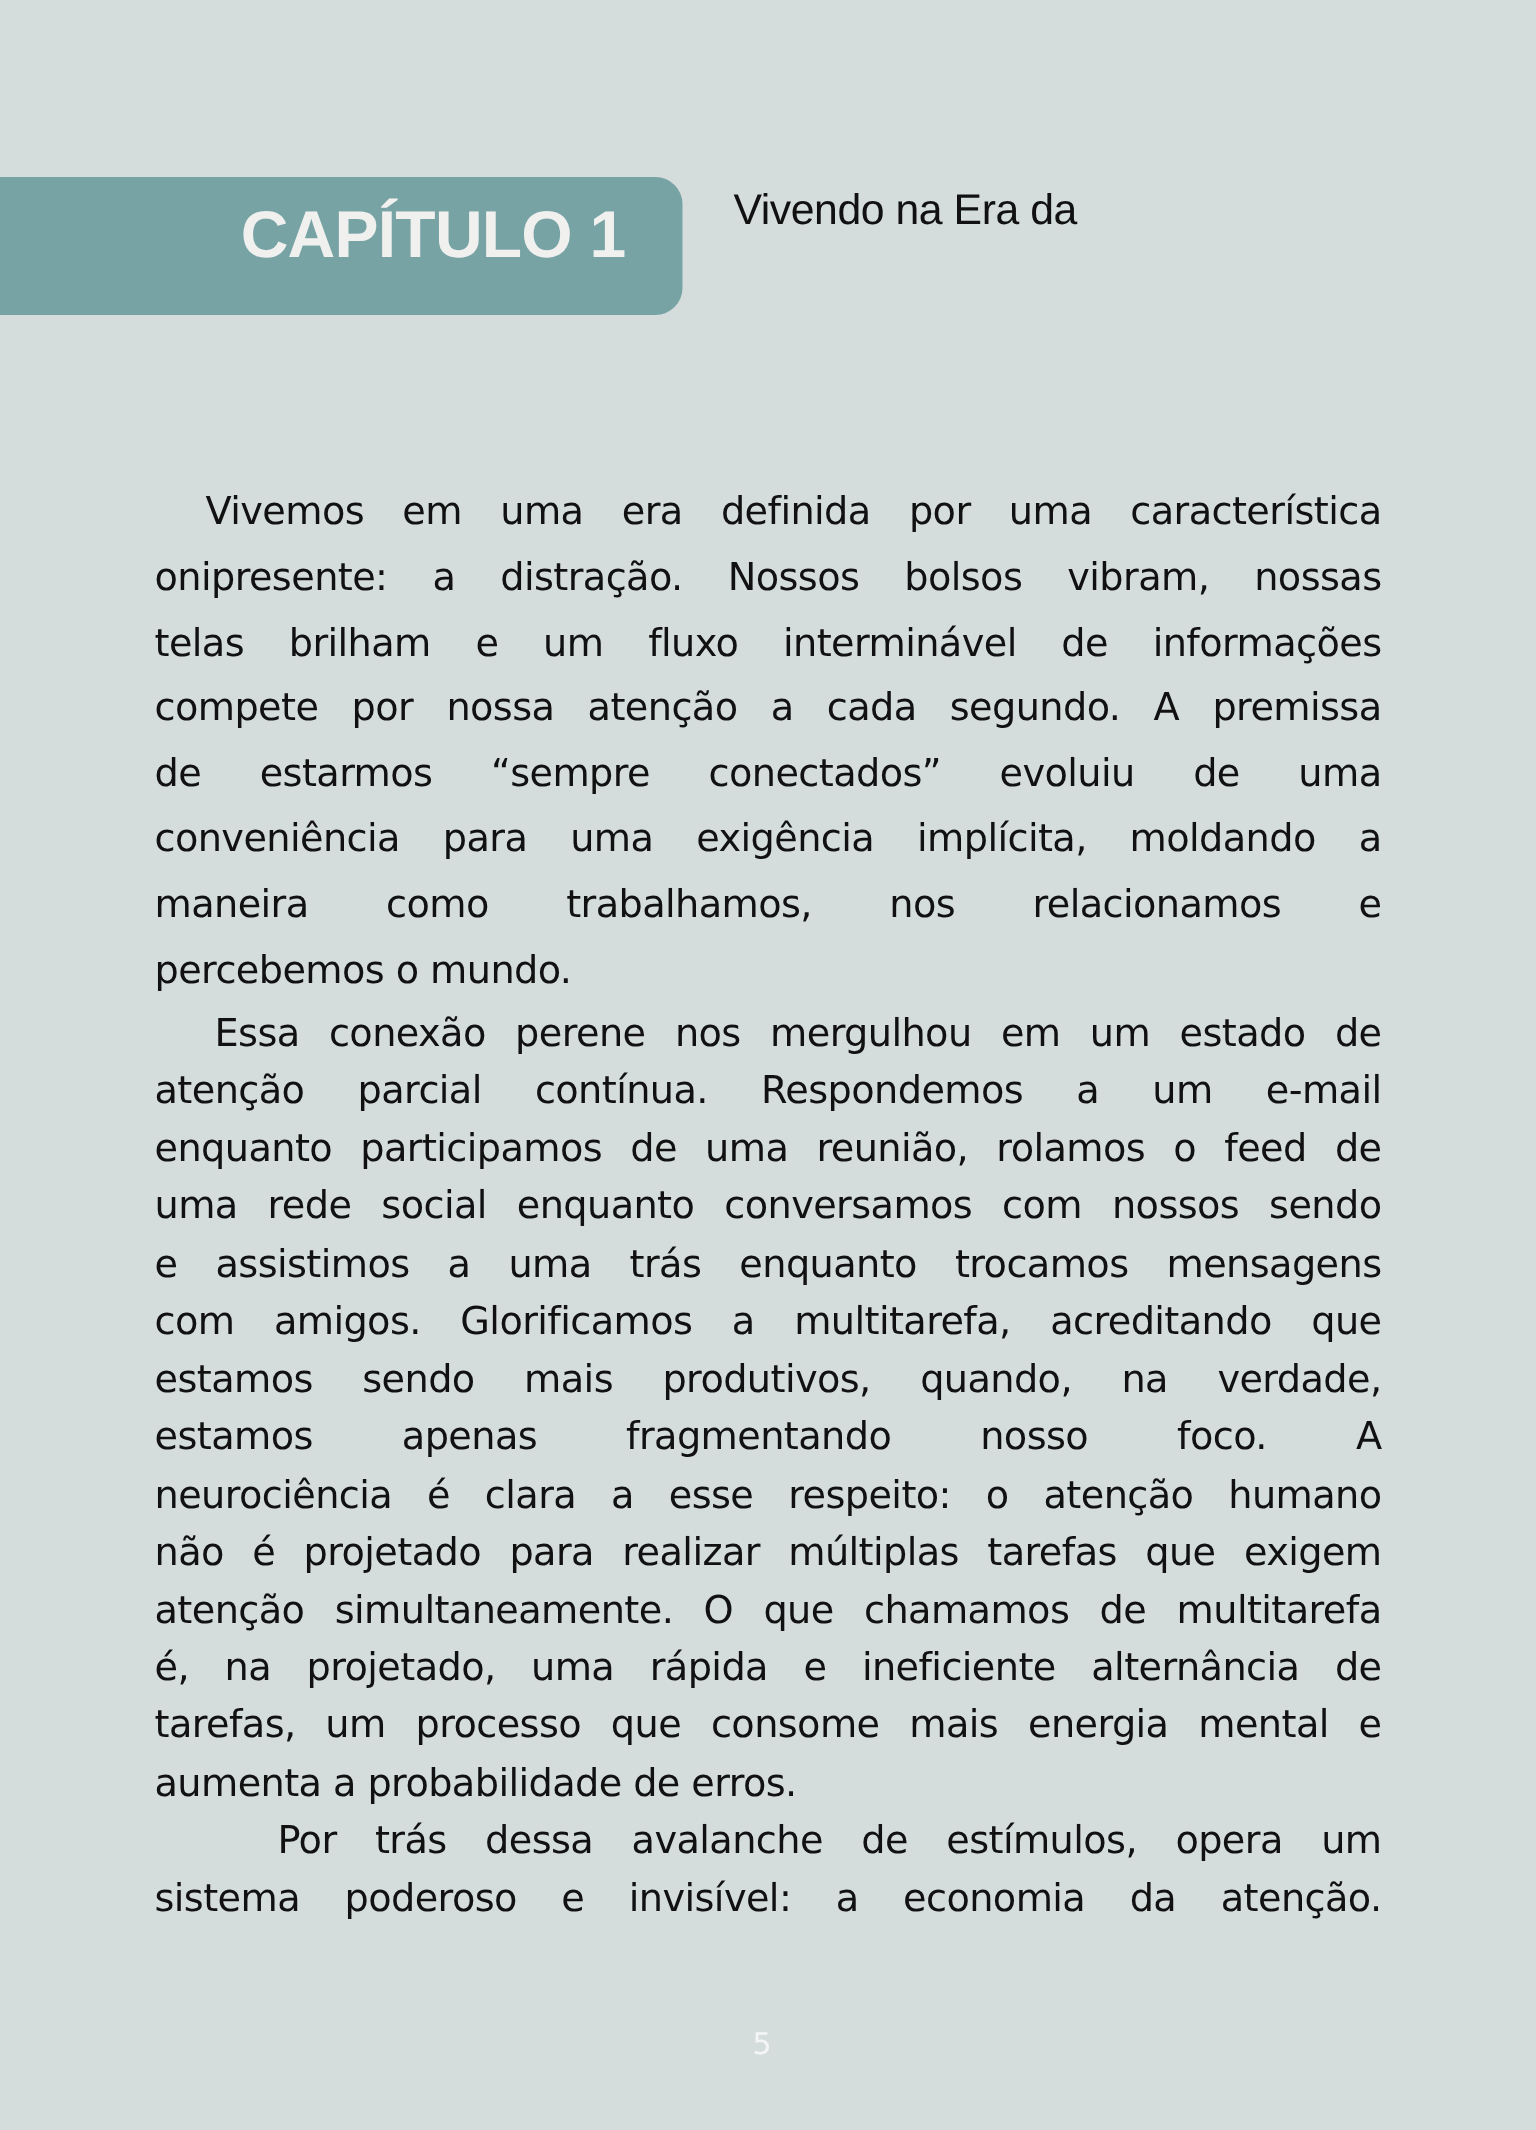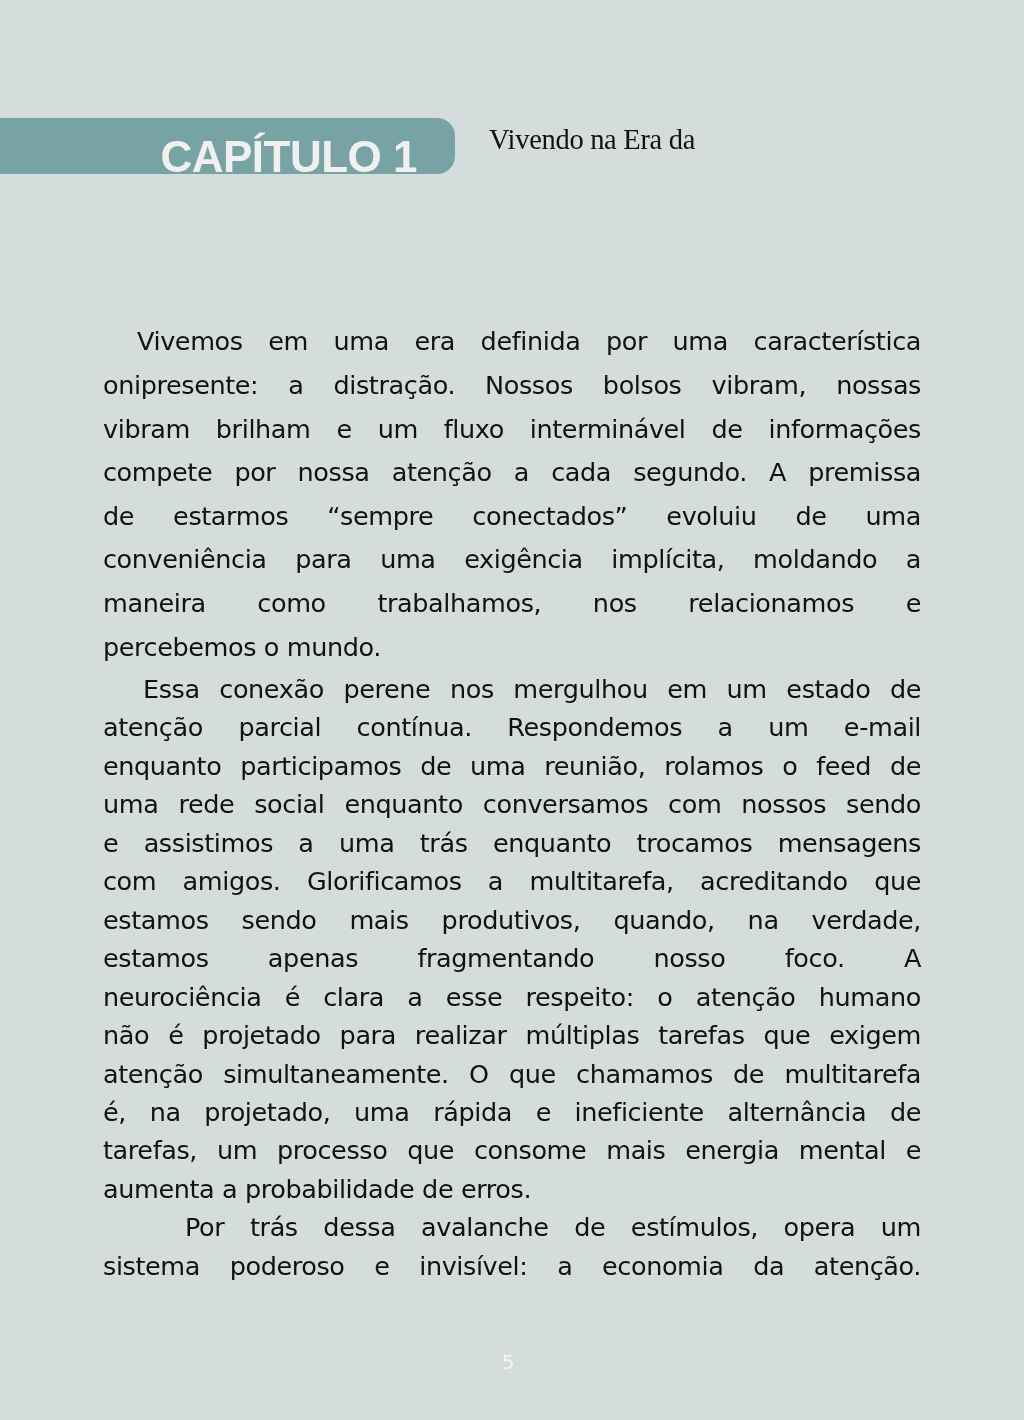--- a/index.html
+++ b/index.html
@@ -5,33 +5,33 @@
   html, body { margin:0; padding:0; }
   body {
     width:1024px; height:1420px; overflow:hidden;
     background:#d4dddc;
     position:relative;
     font-family:"DejaVu Sans", sans-serif;
     color:#111;
   }
   .banner {
     position:absolute; left:0; top:118px;
-    width:455px; height:56px;
+    width:455px; height:92px;
     background:#77a3a5;
     border-radius:0 18px 18px 0;
   }
   .banner-label {
     position:absolute; right:38px; top:14px;
     font-family:"Liberation Sans", sans-serif;
     font-weight:700; font-size:44px; line-height:50px;
     color:#f0f0ee; letter-spacing:-0.5px;
   }
   .chapter-title {
     position:absolute; left:489px; top:124px;
-    font-family:Liberation Serif, serif;
+    font-family:Liberation Sans, sans-serif;
     font-size:28.5px; line-height:32px;
     color:#111; letter-spacing:-0.3px;text-align:center;
   }
   .chapter-title span { display:block; white-space:nowrap; }
   .body-text {
     position:absolute; left:103px; width:818px;
     font-family:"DejaVu Sans", sans-serif;
     font-size:25.5px; color:#111;
     letter-spacing:-0.4px;
   }
@@ -57,21 +57,21 @@
   <div class="banner-label">CAPÍTULO 1</div>
 </div>
 
 <div class="chapter-title">
   <span>Vivendo na Era da</span>
 </div>
 
 <div class="body-text" id="body-text" style="top:0;">
     <div class="line" style="top: 326px; left: 34px; width: 784px;"><span class="inner">Vivemos em uma era definida por uma característica</span></div>
     <div class="line" style="top: 370px; left: 0px; width: 818px;"><span class="inner">onipresente: a distração. Nossos bolsos vibram, nossas</span></div>
-    <div class="line" style="top: 414px; left: 0px; width: 818px;"><span class="inner">vibram brilham e um fluxo interminável de informações</span></div>
+    <div class="line" style="top: 414px; left: 0px; width: 818px;"><span class="inner">telas brilham e um fluxo interminável de informações</span></div>
     <div class="line" style="top: 457px; left: 0px; width: 818px;"><span class="inner">compete por nossa atenção a cada segundo. A premissa</span></div>
     <div class="line" style="top: 501px; left: 0px; width: 818px;"><span class="inner">de estarmos “sempre conectados” evoluiu de uma</span></div>
     <div class="line" style="top: 544px; left: 0px; width: 818px;"><span class="inner">conveniência para uma exigência implícita, moldando a</span></div>
     <div class="line" style="top: 588px; left: 0px; width: 818px;"><span class="inner">maneira como trabalhamos, nos relacionamos e</span></div>
     <div class="line last" style="top: 632px; left: 0px; width: 818px;"><span class="inner">percebemos o mundo.</span></div>
     <div class="line" style="top: 674px; left: 40px; width: 778px;"><span class="inner">Essa conexão perene nos mergulhou em um estado de</span></div>
     <div class="line" style="top: 712px; left: 0px; width: 818px;"><span class="inner">atenção parcial contínua. Respondemos a um e-mail</span></div>
     <div class="line" style="top: 751px; left: 0px; width: 818px;"><span class="inner">enquanto participamos de uma reunião, rolamos o feed de</span></div>
     <div class="line" style="top: 789px; left: 0px; width: 818px;"><span class="inner">uma rede social enquanto conversamos com nossos sendo</span></div>
     <div class="line" style="top: 828px; left: 0px; width: 818px;"><span class="inner">e assistimos a uma trás enquanto trocamos mensagens</span></div>

